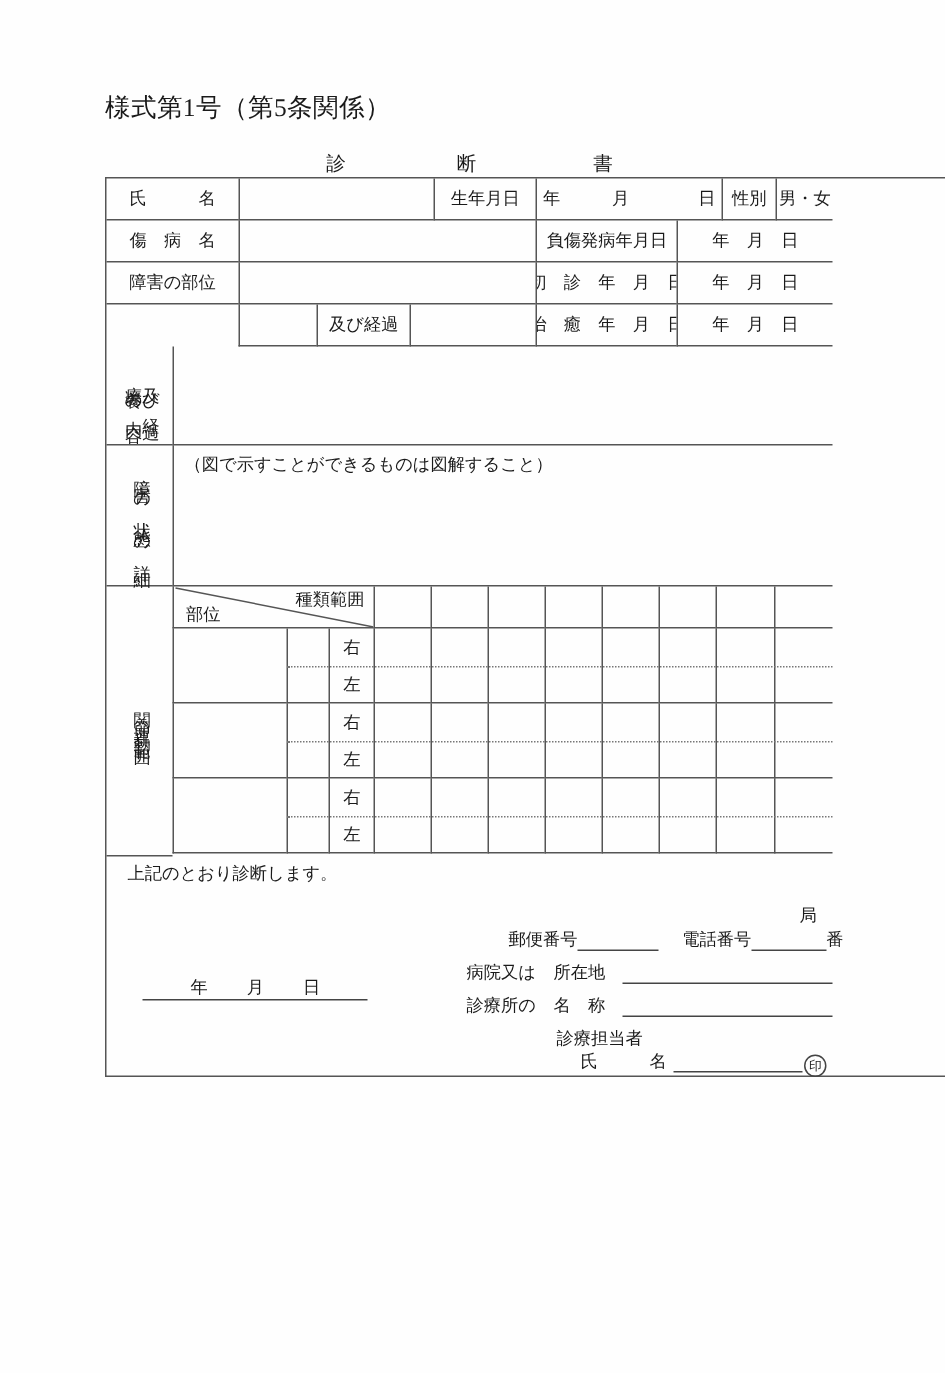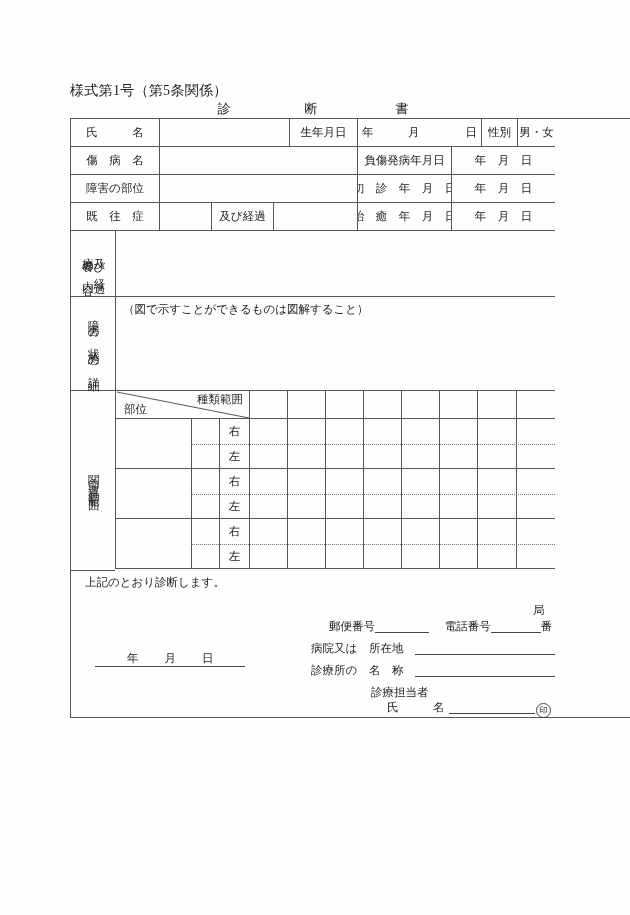--- a/index.html
+++ b/index.html
@@ -21,22 +21,22 @@
     left: 0; top: 0;
     width: 630px;
     height: 915px;
     background: #fefefe;
   }
 
   
   .form-number {
     position: absolute;
     left: 70px;
-    top: 82px;
-    font-size: 14px;
+    top: 60px;
+    font-size: 17px;
     letter-spacing: 0.3px;
     white-space: nowrap;
   }
 
   
   .doc-title {
     position: absolute;
     left: 70px;
     top: 100px;
     width: 486px;
@@ -149,21 +149,20 @@
     <div class="cell center bb" style="left:0;top:28px;width:88px;height:28px;text-align:center;">傷　病　名</div>
     <div class="cell bl bb padl" style="left:88px;top:28px;width:198px;height:28px;"></div>
     <div class="cell center bl bb" style="left:286px;top:28px;width:94px;height:28px;">負傷発病年月日</div>
     <div class="cell center bl bb" style="left:380px;top:28px;width:104px;height:28px;">年　月　日</div>
 
     <div class="cell center bb" style="left:0;top:56px;width:88px;height:28px;">障害の部位</div>
     <div class="cell bl bb padl" style="left:88px;top:56px;width:198px;height:28px;"></div>
     <div class="cell center bl bb" style="left:286px;top:56px;width:94px;height:28px;">初　診　年　月　日</div>
     <div class="cell center bl bb" style="left:380px;top:56px;width:104px;height:28px;">年　月　日</div>
 
-    <div class="cell center bb" style="left:0;top:84px;width:88px;height:28px;">既　往　症</div>
     <div class="cell bl bb padl" style="left:88px;top:84px;width:52px;height:28px;"></div>
     <div class="cell center bl bb" style="left:140px;top:84px;width:62px;height:28px;">及び経過</div>
     <div class="cell bl bb padl" style="left:202px;top:84px;width:84px;height:28px;"></div>
     <div class="cell center bl bb" style="left:286px;top:84px;width:94px;height:28px;">治　癒　年　月　日</div>
     <div class="cell center bl bb" style="left:380px;top:84px;width:104px;height:28px;">年　月　日</div>
 
     <div class="vlabel bb" style="left:0;top:112px;width:44px;height:66px;">
       <span class="vcol">療養の内容</span>
       <span class="vcol">及び経過</span>
     </div>
@@ -236,21 +235,21 @@
     <div class="cell bl bb" style="left:330px;top:400px;width:38px;height:50px;"></div>
     <div class="cell bl bb" style="left:368px;top:400px;width:38px;height:50px;"></div>
     <div class="cell bl bb" style="left:406px;top:400px;width:39px;height:50px;"></div>
     <div class="cell bl bb" style="left:445px;top:400px;width:39px;height:50px;"></div>
     <div class="dotted-h" style="left:120px;top:425px;width:364px;"></div>
 
     <div class="statement" style="left:14px;top:456px;font-size:11.5px;">上記のとおり診断します。</div>
 
     <div class="statement" style="left:462px;top:484px;">局</div>
 
-    <div class="statement" style="left:258px;top:500px;text-align:right;">
+    <div class="statement" style="left:268px;top:500px;text-align:right;">
       <span>郵便番号</span><span class="ul" style="width:54px;">&nbsp;</span>
       <span style="display:inline-block;width:10px;"></span>
       <span>電話番号</span><span class="ul" style="width:50px;">&nbsp;</span><span>番</span>
     </div>
 
     <div class="statement" style="left:240px;top:522px;">
       <span style="display:inline-block;width:58px;">病院又は</span><span style="display:inline-block;width:46px;">所在地</span><span class="ul" style="width:140px;">&nbsp;</span>
     </div>
 
     <div class="statement" style="left:240px;top:544px;">

